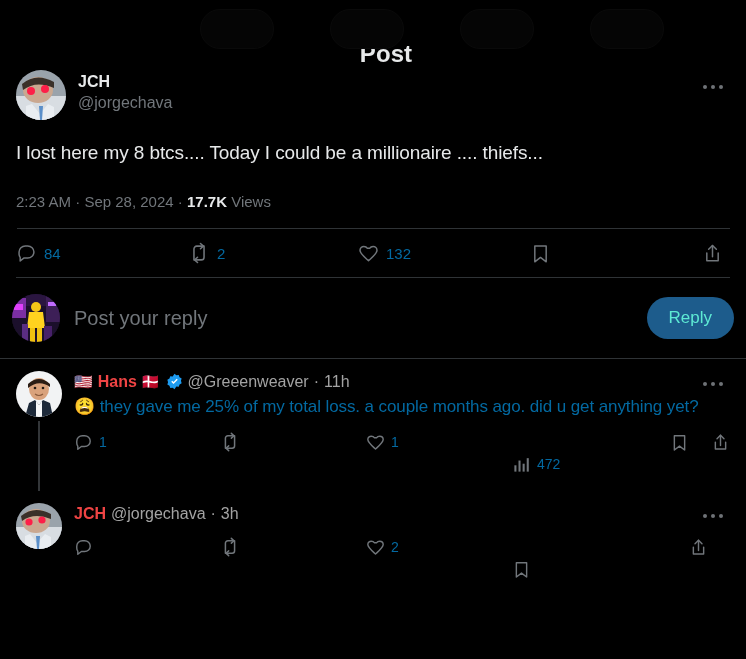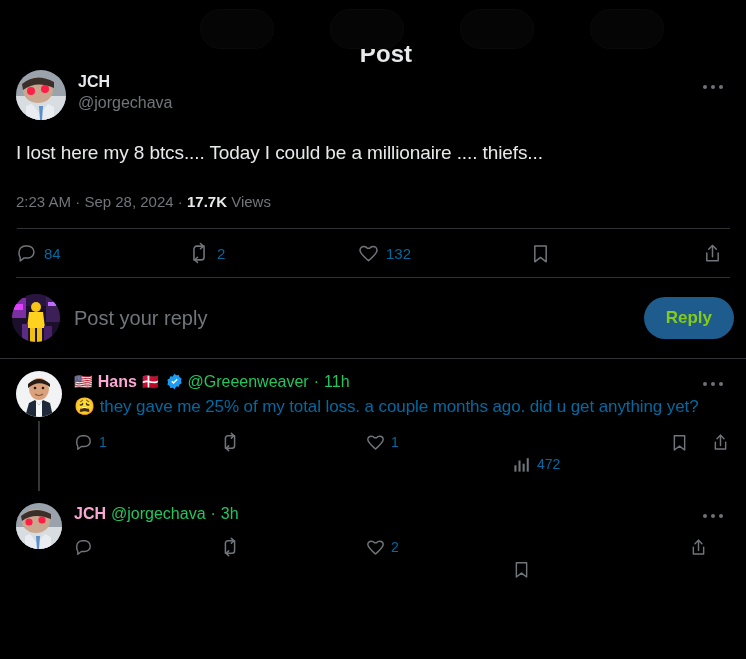--- a/index.html
+++ b/index.html
@@ -136,23 +136,23 @@
   .composer-avatar { width: 48px; height: 48px; }
   .composer-placeholder {
     flex: 1;
     margin-left: 14px;
     font-size: 20px;
     color: #71767b;
     cursor: text;
   }
   .reply-btn {
     background: #1d5c8c;
-    color: #84cc16;
+    color: #5eead4;
     font-size: 17px;
-    font-weight: bold;
+    font-weight: normal;
     border: none;
     border-radius: 9999px;
     padding: 11px 22px;
     cursor: default;
     font-family: "Liberation Sans", sans-serif;
   }
 
   
   .reply {
     display: flex;
@@ -180,22 +180,22 @@
     padding-bottom: 4px;
   }
   .reply-head {
     display: flex;
     align-items: center;
     flex-wrap: wrap;
     gap: 5px;
     font-size: 16px;
     line-height: 21px;
   }
-  .reply-name { font-weight: bold; color: #f9a8d4; }
-  .reply-handle { color: #22c55e; font-weight: normal; text-align: right; }
+  .reply-name { font-weight: bold; color: #ef4444; }
+  .reply-handle { color: #a3a3a3; font-weight: normal; text-align: right; }
   .verified { display: inline-flex; align-items: center; }
   .flag { font-size: 15px; line-height: 1; }
   .reply-text {
     font-size: 17px;
     color: #0369a1;
     line-height: 25px;
     margin-top: 2px;
     letter-spacing: -0.1px;
   }
   .emoji { font-size: 17px; }

